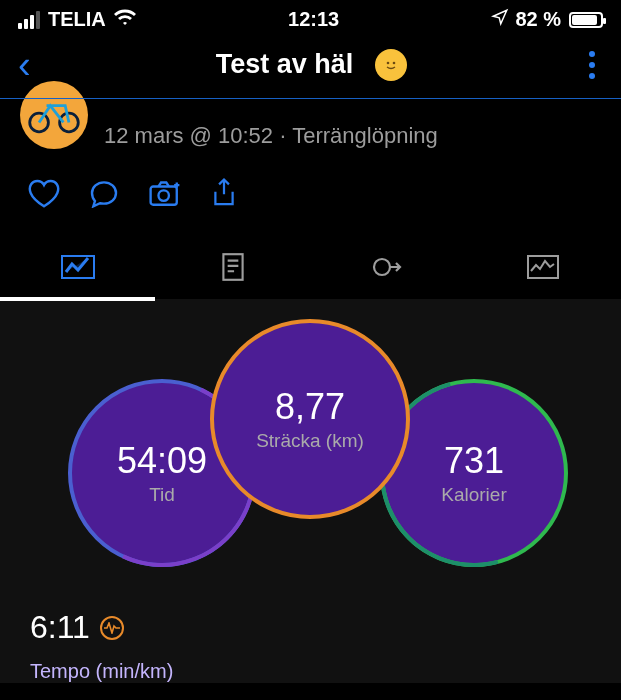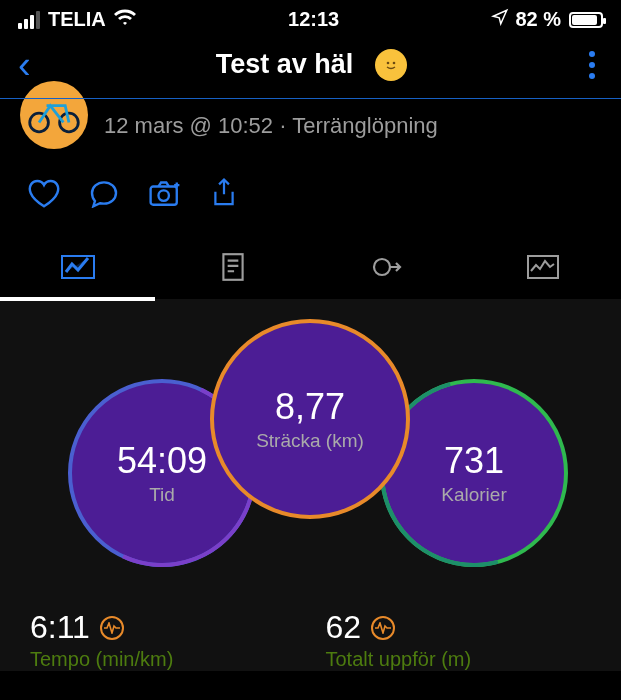--- a/index.html
+++ b/index.html
@@ -57,21 +57,21 @@
     display:inline-flex; align-items:center; justify-content:center;
     box-shadow: 0 0 0 2px #f9c23c, 0 0 0 0 transparent;
     position:relative;
   }
   .sun::before {
     content:''; position:absolute; inset:-6px; border-radius:50%;
     background: radial-gradient(circle,#f9c23c 50%, transparent 52%);
     z-index:-1;
   }
   .activity-row {
-    display:flex; align-items:center; gap:16px; padding: 4px 4px 18px 20px;
+    display:flex; align-items:flex-end; gap:16px; padding: 4px 4px 18px 20px;
   }
   .avatar {
     width:68px; height:68px; border-radius:50%; background:#f3a63b;
     display:flex; align-items:center; justify-content:center;
     margin-top:-22px; overflow:hidden;
   }
   .avatar svg { width:56px; height:40px; }
   .activity-meta { color:#9d9d9d; font-size:22px; }
   .action-row {
     display:flex; align-items:center; gap:28px; padding: 10px 28px 22px 28px;
@@ -124,21 +124,21 @@
   .bottom-stats {
     display:flex; padding: 8px 30px 0 30px; gap:30px; background:#111;
   }
   .bstat { flex:1; }
   .bstat .row1 { display:flex; align-items:center; gap:10px; }
   .bstat .v { font-size:32px; font-weight:300; }
   .bstat .hr-icon {
     width:24px; height:24px; border:2px solid #e88a2a; border-radius:50%;
     display:inline-flex; align-items:center; justify-content:center;
   }
-  .bstat .lbl { color:#4d7c0f; font-size:20px; margin-top:2px;}
+  .bstat .lbl { color:#c4b5fd; font-size:20px; margin-top:14px;}
 </style>
 </head>
 <body>
 
 <div class="status-bar">
   <div class="status-left">
     <span class="signal-bars">
       <span></span>
         <span></span>
         <span></span>
@@ -266,24 +266,13 @@
     <div class="row1">
       <span class="v">6:11</span>
       <span class="hr-icon">
         <svg width="16" height="12" viewBox="0 0 16 12">
             <path d="M0 6h3l2-5 3 10 2-7 2 2h4" fill="none" stroke="#e88a2a" stroke-width="1.6"></path>
           </svg>
       </span>
     </div>
     <div class="lbl">Tempo (min/km)</div>
   </div>
-  <div class="bstat">
-    <div class="row1">
-      <span class="v">62</span>
-      <span class="hr-icon">
-        <svg width="16" height="12" viewBox="0 0 16 12">
-            <path d="M0 6h3l2-5 3 10 2-7 2 2h4" fill="none" stroke="#e88a2a" stroke-width="1.6"></path>
-          </svg>
-      </span>
-    </div>
-    <div class="lbl">Totalt uppför (m)</div>
-  </div>
 </div>
 
 </body></html>

